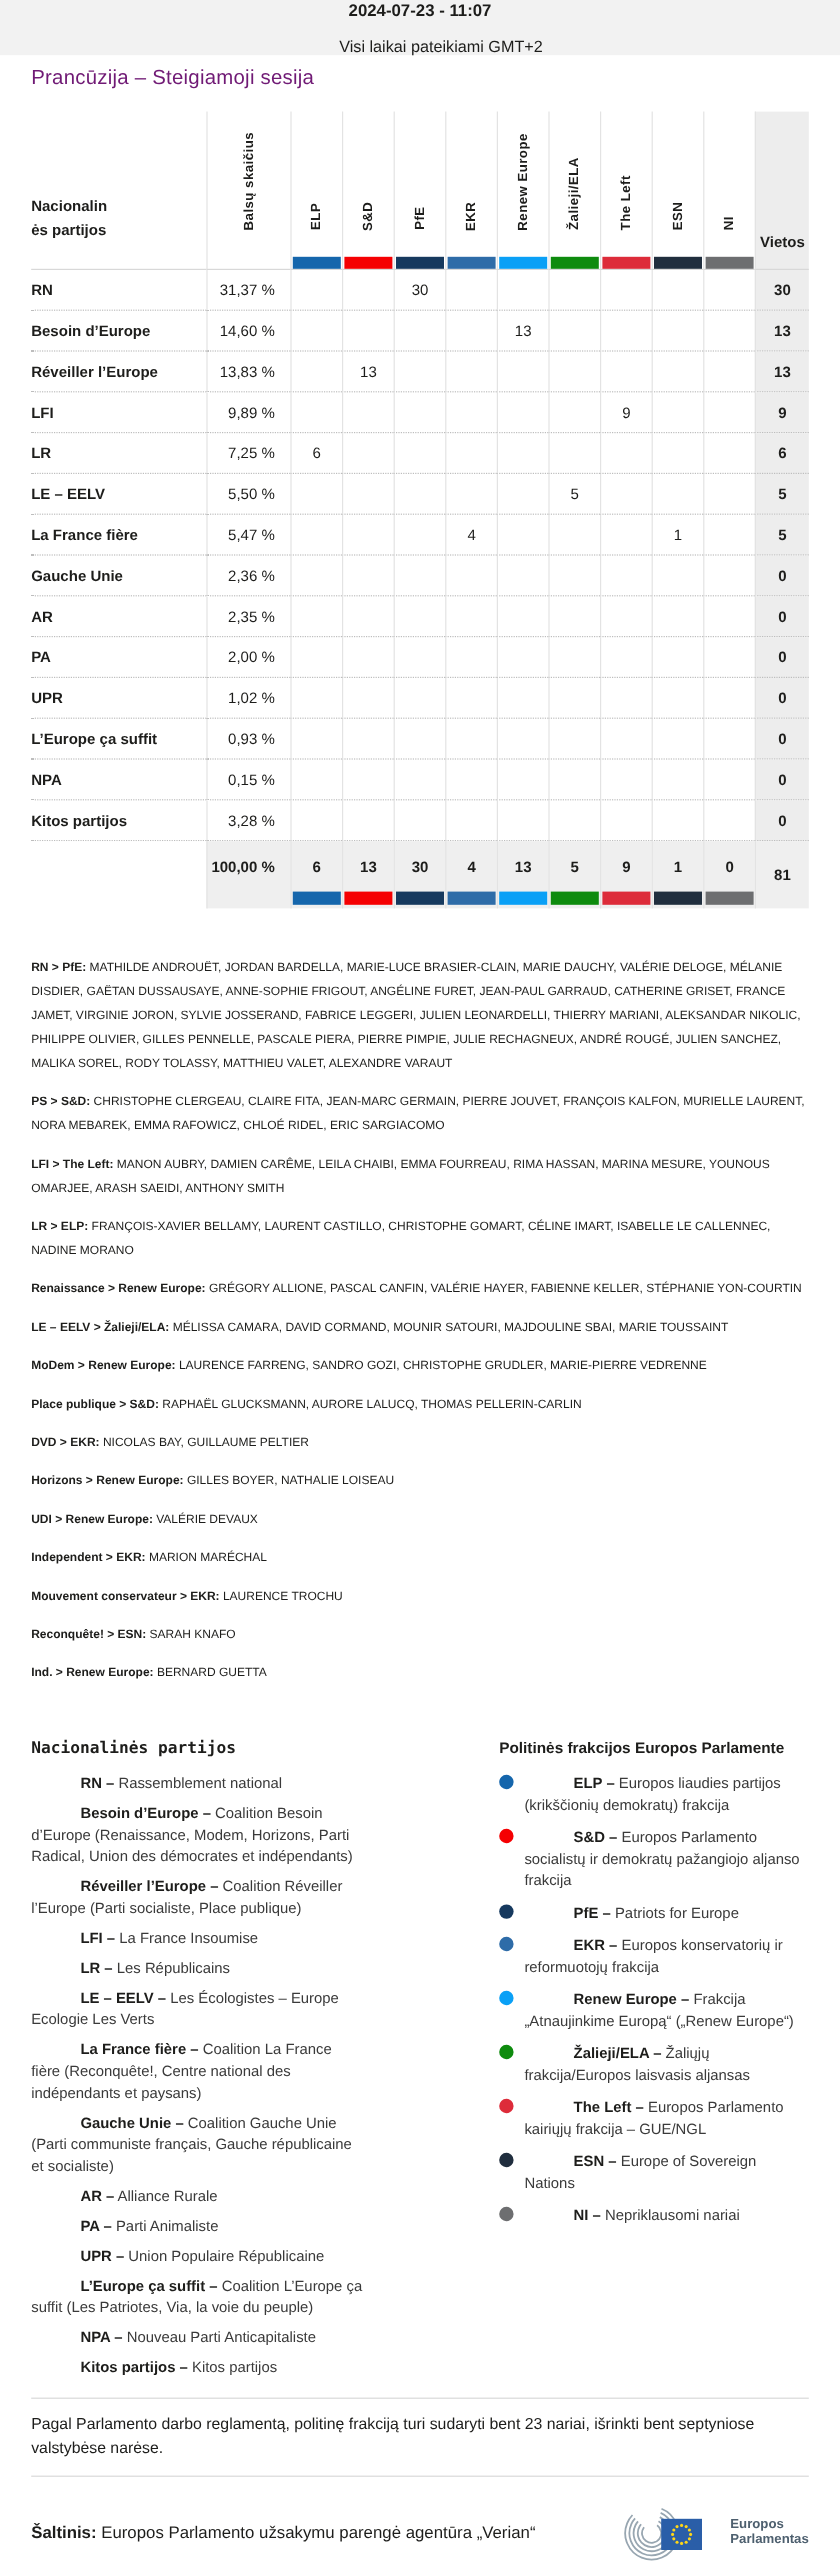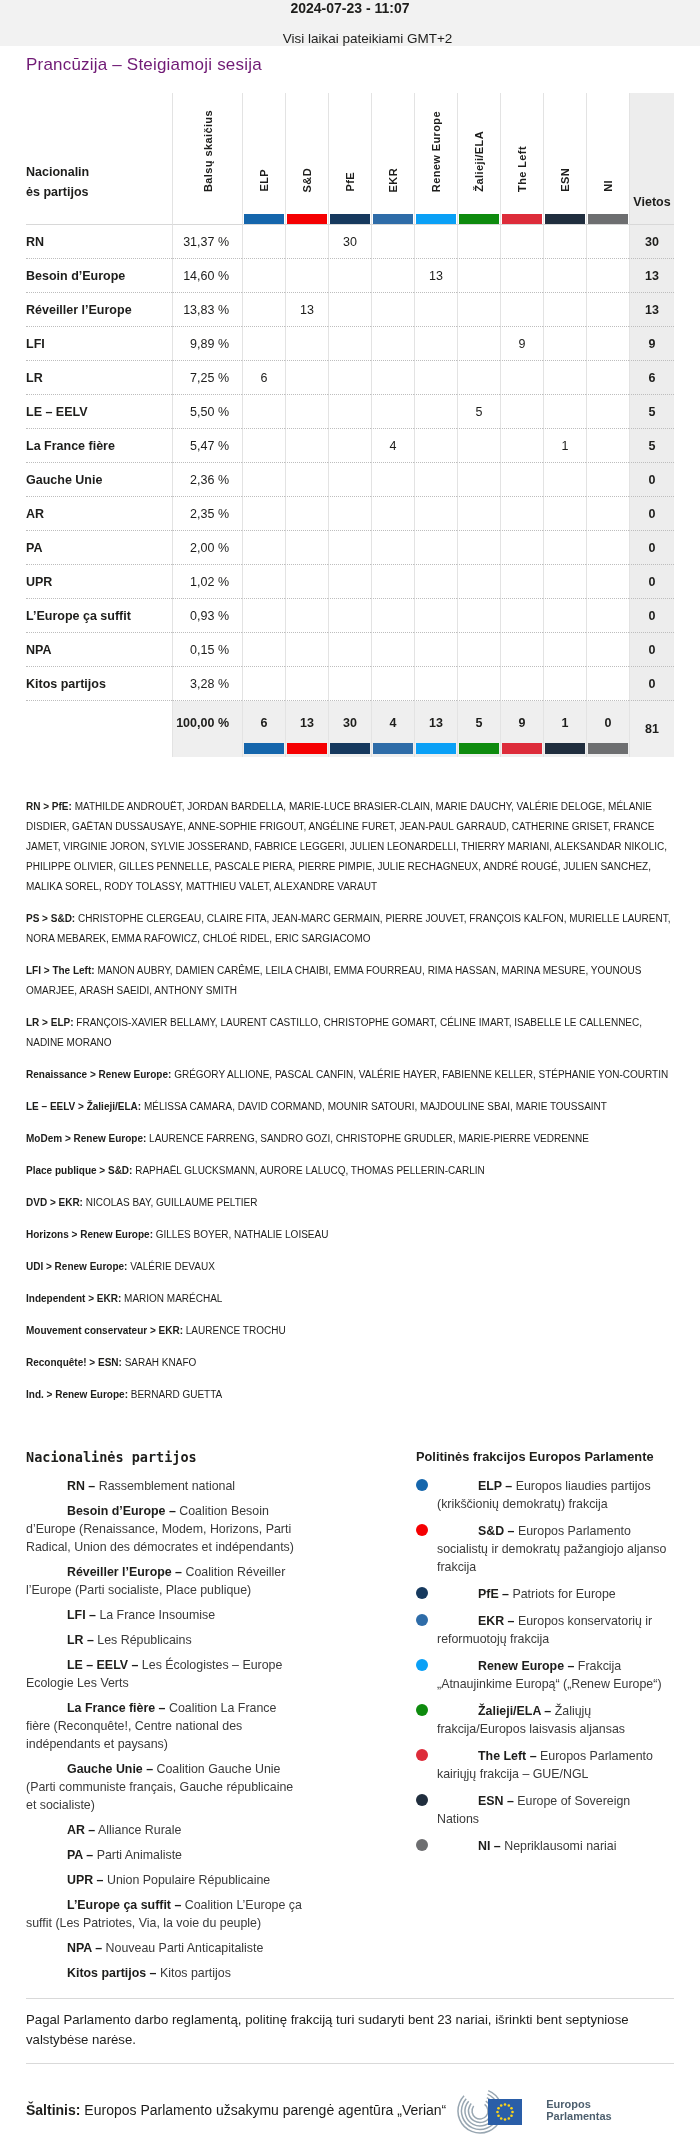--- a/index.html
+++ b/index.html
@@ -49,21 +49,21 @@
   .leg-right{flex:1;min-width:0;}
   .leg-right h3{font-size:12.8px;font-weight:700;margin:0 0 13px 0;}
   .lg-item{font-size:12.4px;line-height:18px;margin-bottom:7px;color:#3a3a3a;}
   .lg-item b{color:#1d1d1b;padding-left:41px;}
   .lg-item.group{display:flex;margin-bottom:9px;}
   .dot{width:12px;height:12px;border-radius:50%;flex:0 0 12px;margin:2px 9px 0 0;}
   
   .footer{position:absolute;left:26px;right:26px;bottom:6px;}
   .rule{border:none;border-top:1px solid #d9d9d9;margin:0;}
   .footnote{font-size:13.2px;line-height:20px;padding:11px 0 13px 0;margin:0;}
-  .source-row{margin-top:20px;display:flex;justify-content:flex-start;align-items:center;}
+  .source-row{margin-top:20px;display:flex;justify-content:space-between;align-items:center;}
   .source{font-size:14px;}
   .logo{display:flex;align-items:center;gap:8px;}
   .logo-text{font-weight:700;font-size:11px;line-height:1.12;color:#4d5f6e;}
 </style>
 </head>
 <body>
 
 <header class="topbar">
   <span class="date">2024-07-23 - 11:07</span>
   <span class="tz">Visi laikai pateikiami GMT+2</span>

